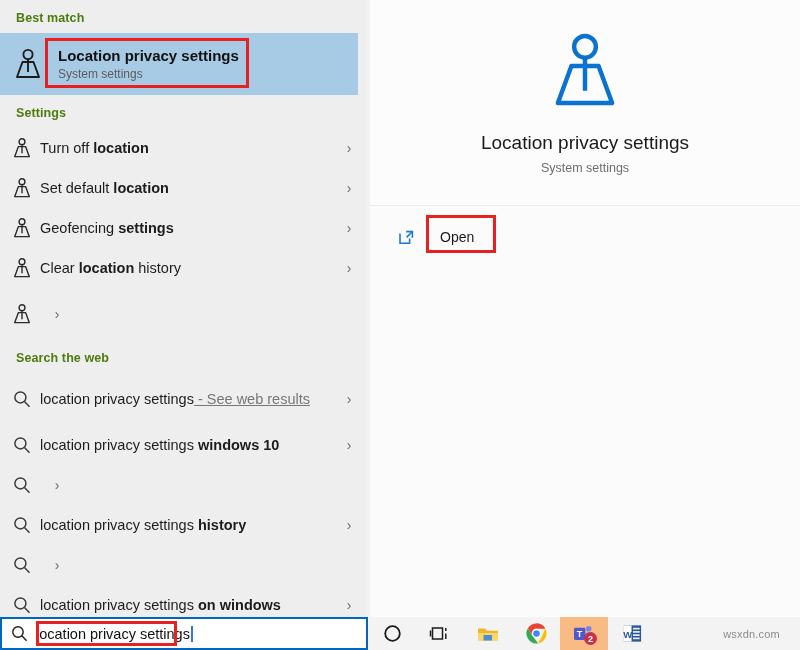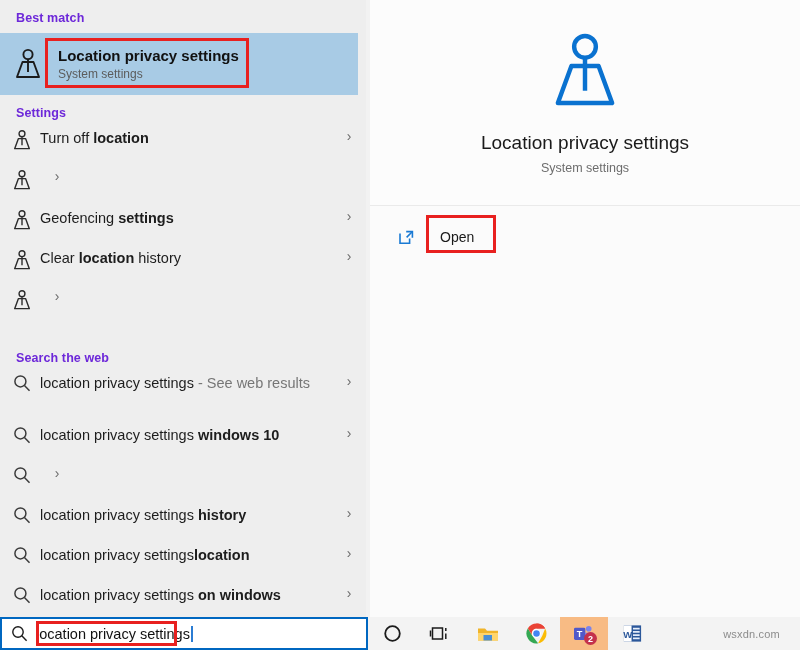--- a/index.html
+++ b/index.html
@@ -24,21 +24,21 @@
     position: absolute;
     left: 0; top: 0;
     width: 366px;
     height: 617px;
     background: #eeeeee;
     overflow: hidden;
   }
   .section-header {
     font-size: 12.5px;
     font-weight: bold;
-    color: #6d28d9;
+    color: #4d7c0f;
     padding: 11px 0 8px 16px;
     letter-spacing: 0.1px;
   }
 
   
   .best-row {
     position: relative;
     display: flex;
     align-items: center;
     height: 62px;
@@ -79,42 +79,42 @@
     height: 50px;
     border: 3px solid #e8201f;
     box-sizing: border-box;
     pointer-events: none;
   }
 
   
   .res-row {
     position: relative;
     display: flex;
-    align-items: flex-start;
+    align-items: center;
     min-height: 38px;
     padding: 1px 0;
   }
   .res-icon {
     width: 40px;
     flex: none;
     display: flex;
     align-items: center;
     justify-content: center;
     padding-left: 4px;
     box-sizing: border-box;
   }
   .res-label {
     flex: 1;
     font-size: 14.5px;
     color: #1d1d1d;
     line-height: 19px;
     padding-right: 14px;
   }
   .res-label b { font-weight: bold; }
-  .res-label .muted { color: #767676; }
+  .res-label .muted { color: #767676; text-decoration: underline; }
   .chevron {
     width: 34px;
     flex: none;
     text-align: center;
     color: #6b6b6b;
     font-size: 14px;
     line-height: 1;
   }
 
   .row-tall { min-height: 50px; }
@@ -313,20 +313,21 @@
           <div class="chevron">›</div>
         </div>
         <div class="res-row">
           <div class="res-icon">
             <svg width="20" height="22" viewBox="0 0 30 32">
               <circle cx="15" cy="6.5" r="4.4" fill="none" stroke="#2b2b2b" stroke-width="2.1"></circle>
               <line x1="15" y1="11" x2="15" y2="24" stroke="#2b2b2b" stroke-width="2.1"></line>
               <path d="M9.5 14 L20.5 14 L26 29 L4 29 Z" fill="none" stroke="#2b2b2b" stroke-width="2.1" stroke-linejoin="round"></path>
             </svg>
           </div>
+          <div class="res-label">Set default <b>location</b></div>
           <div class="chevron">›</div>
         </div>
         <div class="res-row">
           <div class="res-icon">
             <svg width="20" height="22" viewBox="0 0 30 32">
               <circle cx="15" cy="6.5" r="4.4" fill="none" stroke="#2b2b2b" stroke-width="2.1"></circle>
               <line x1="15" y1="11" x2="15" y2="24" stroke="#2b2b2b" stroke-width="2.1"></line>
               <path d="M9.5 14 L20.5 14 L26 29 L4 29 Z" fill="none" stroke="#2b2b2b" stroke-width="2.1" stroke-linejoin="round"></path>
             </svg>
           </div>
@@ -398,21 +399,20 @@
           <div class="res-label">location privacy settings <b>history</b></div>
           <div class="chevron">›</div>
         </div>
         <div class="res-row">
           <div class="res-icon">
             <svg width="18" height="18" viewBox="0 0 17 17">
               <circle cx="7" cy="7" r="5.2" fill="none" stroke="#3a3a3a" stroke-width="1.4"></circle>
               <line x1="10.8" y1="10.8" x2="15.6" y2="15.8" stroke="#3a3a3a" stroke-width="1.4"></line>
             </svg>
           </div>
-          <div class="res-label">location privacy settings<b>location</b></div>
           <div class="chevron">›</div>
         </div>
         <div class="res-row">
           <div class="res-icon">
             <svg width="18" height="18" viewBox="0 0 17 17">
               <circle cx="7" cy="7" r="5.2" fill="none" stroke="#3a3a3a" stroke-width="1.4"></circle>
               <line x1="10.8" y1="10.8" x2="15.6" y2="15.8" stroke="#3a3a3a" stroke-width="1.4"></line>
             </svg>
           </div>
           <div class="res-label">location privacy settings <b>on windows</b></div>

